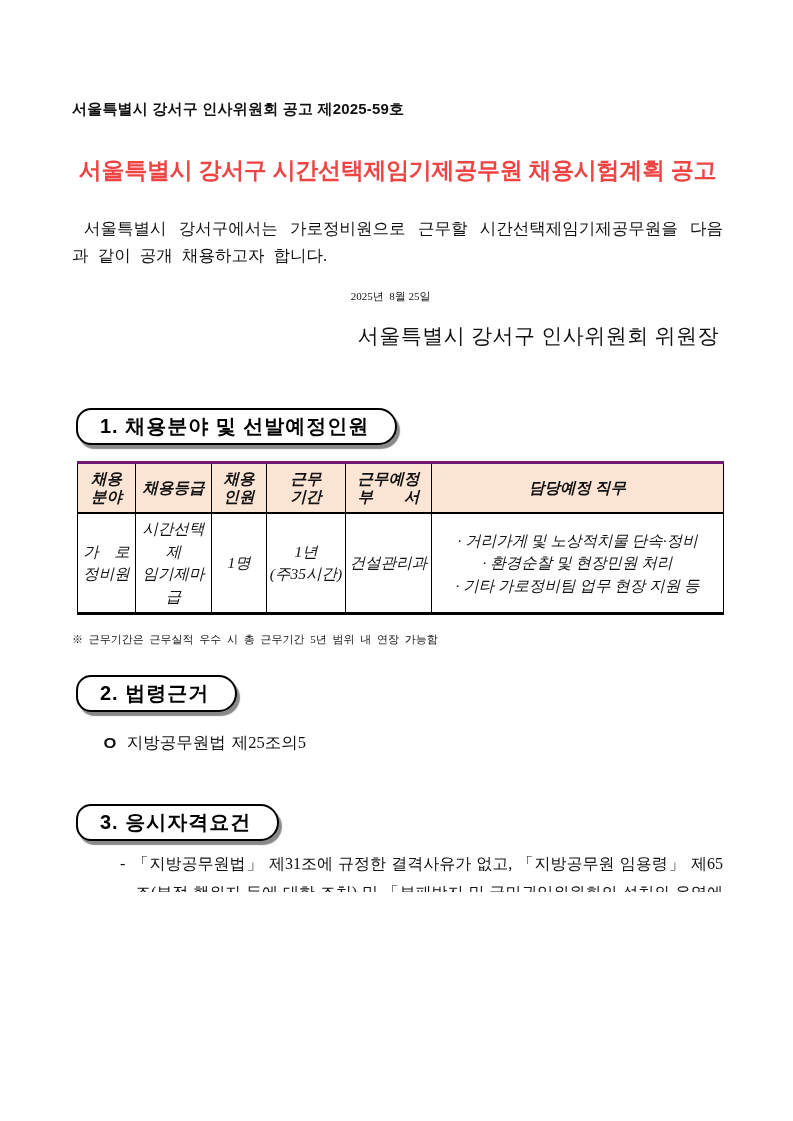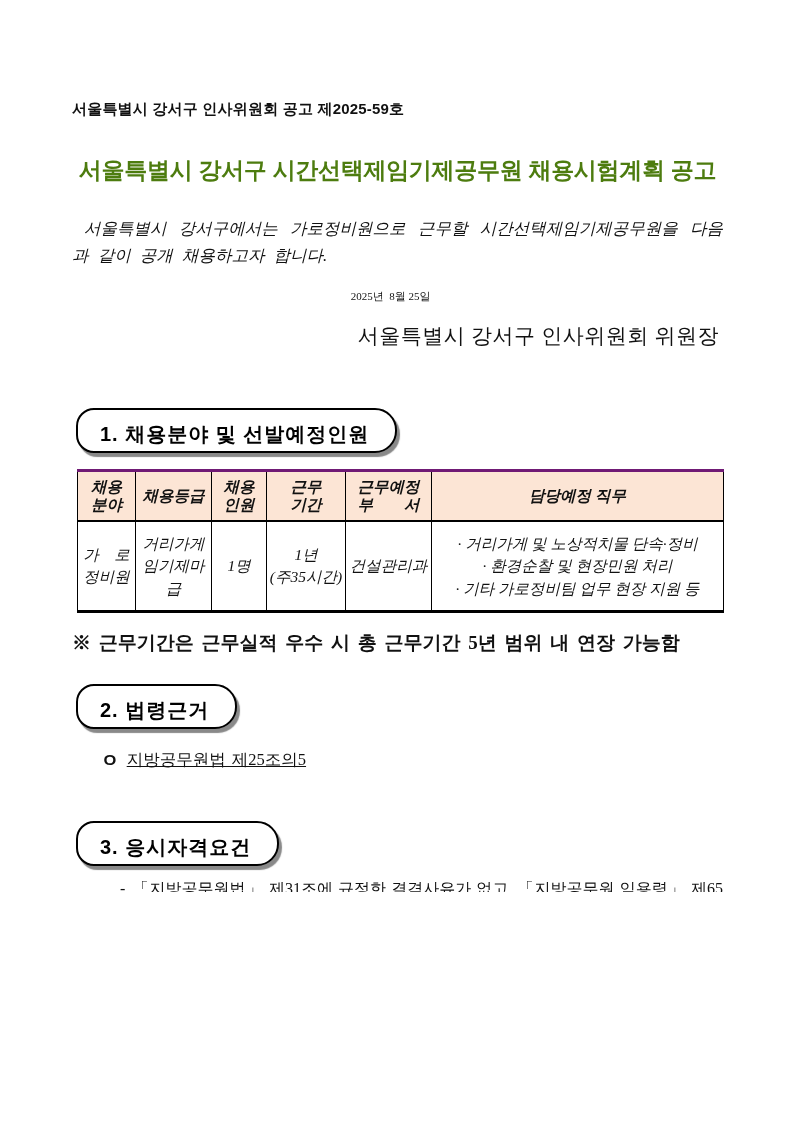--- a/index.html
+++ b/index.html
@@ -20,31 +20,30 @@
     font-size:15px;
     letter-spacing:.2px;
   }
   .doc-title{
     margin-top:36px;
     text-align:center;
     font-family:"Liberation Sans","DejaVu Sans",sans-serif;
     font-weight:900;
     font-size:23px;
     letter-spacing:-.3px;
-    color:#4d7c0f;
+    color:#ef4444;
     white-space:nowrap;
   }
   .intro{
     margin-top:30px;
     font-size:16.5px;
     line-height:1.62;
     text-align:justify;
     text-indent:12px;
     word-spacing:5px;
-    font-style:italic;
   }
   .issue-date{
     margin-top:20px;
     text-align:center;
     padding-right:14px;
     font-size:11px;
   }
   .issuer{
     margin-top:18px;
     text-align:right;
@@ -53,21 +52,21 @@
     font-weight:400;
     letter-spacing:.5px;
   }
   .badge{
     display:inline-block;
     margin-left:4px;
     border:2.4px solid #000;
     border-radius:18px 22px 22px 18px;
     background:#fff;
     box-shadow:3px 4px 1px rgba(40,40,40,.55);
-    padding:14px 26px 7px 22px;
+    padding:6px 26px 7px 22px;
     font-family:"Liberation Sans","DejaVu Sans",sans-serif;
     font-weight:900;
     font-size:20px;
     letter-spacing:1px;
     color:#000;
   }
   .badge1{margin-top:58px;}
   .badge2{margin-top:28px;}
   .badge3{margin-top:38px;}
   .badge-wrap{line-height:1;}
@@ -102,33 +101,31 @@
     height:80px;
   }
   td.duties{
     text-align:left;
     padding-left:8px;
     font-size:15px;
     line-height:1.5;
   }
   .footnote{
     margin-top:17px;
-    font-size:19px;
+    font-size:11px;
     word-spacing:3px;
-    font-weight:bold;
   }
   .legal-list{
     margin-top:20px;
     padding-left:32px;
   }
   .legal-item{
     margin-bottom:12px;
     font-size:16.5px;
     word-spacing:2px;
-    text-decoration:underline;
   }
   .o-bullet{
     display:inline-block;
     font-family:"Liberation Sans","DejaVu Sans",sans-serif;
     font-weight:900;
     font-size:15px;
     margin-right:11px;
     transform:scaleX(1.1);
   }
   .common-line{
@@ -186,21 +183,21 @@
 기간</th>
         <th>근무예정
 부　　서</th>
         <th>담당예정 직무</th>
       </tr>
     </thead>
     <tbody>
       <tr>
         <td>가　로
 정비원</td>
-        <td>거리가게
+        <td>시간선택제
 임기제마급</td>
         <td>1명</td>
         <td>1년
 (주35시간)</td>
         <td>건설관리과</td>
         <td class="duties">· 거리가게 및 노상적치물 단속·정비
 · 환경순찰 및 현장민원 처리
 · 기타 가로정비팀 업무 현장 지원 등</td>
       </tr>
     </tbody>

